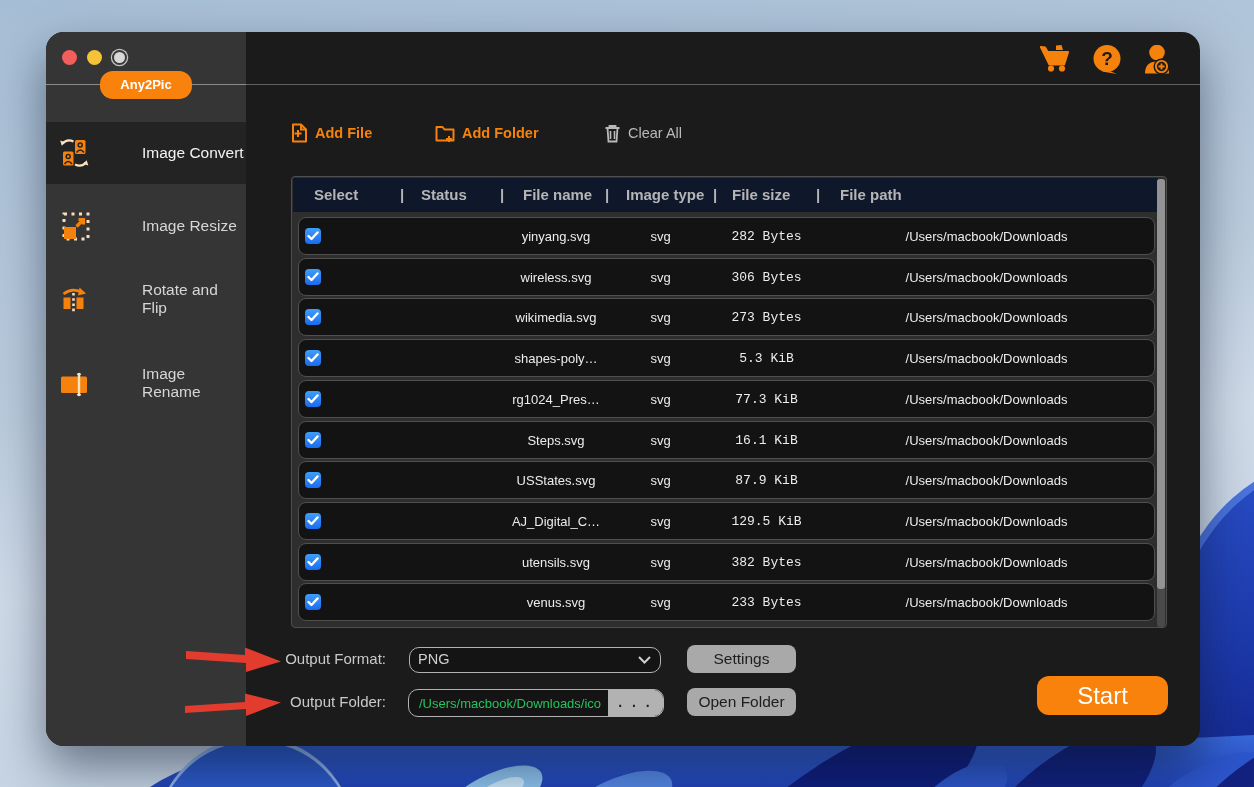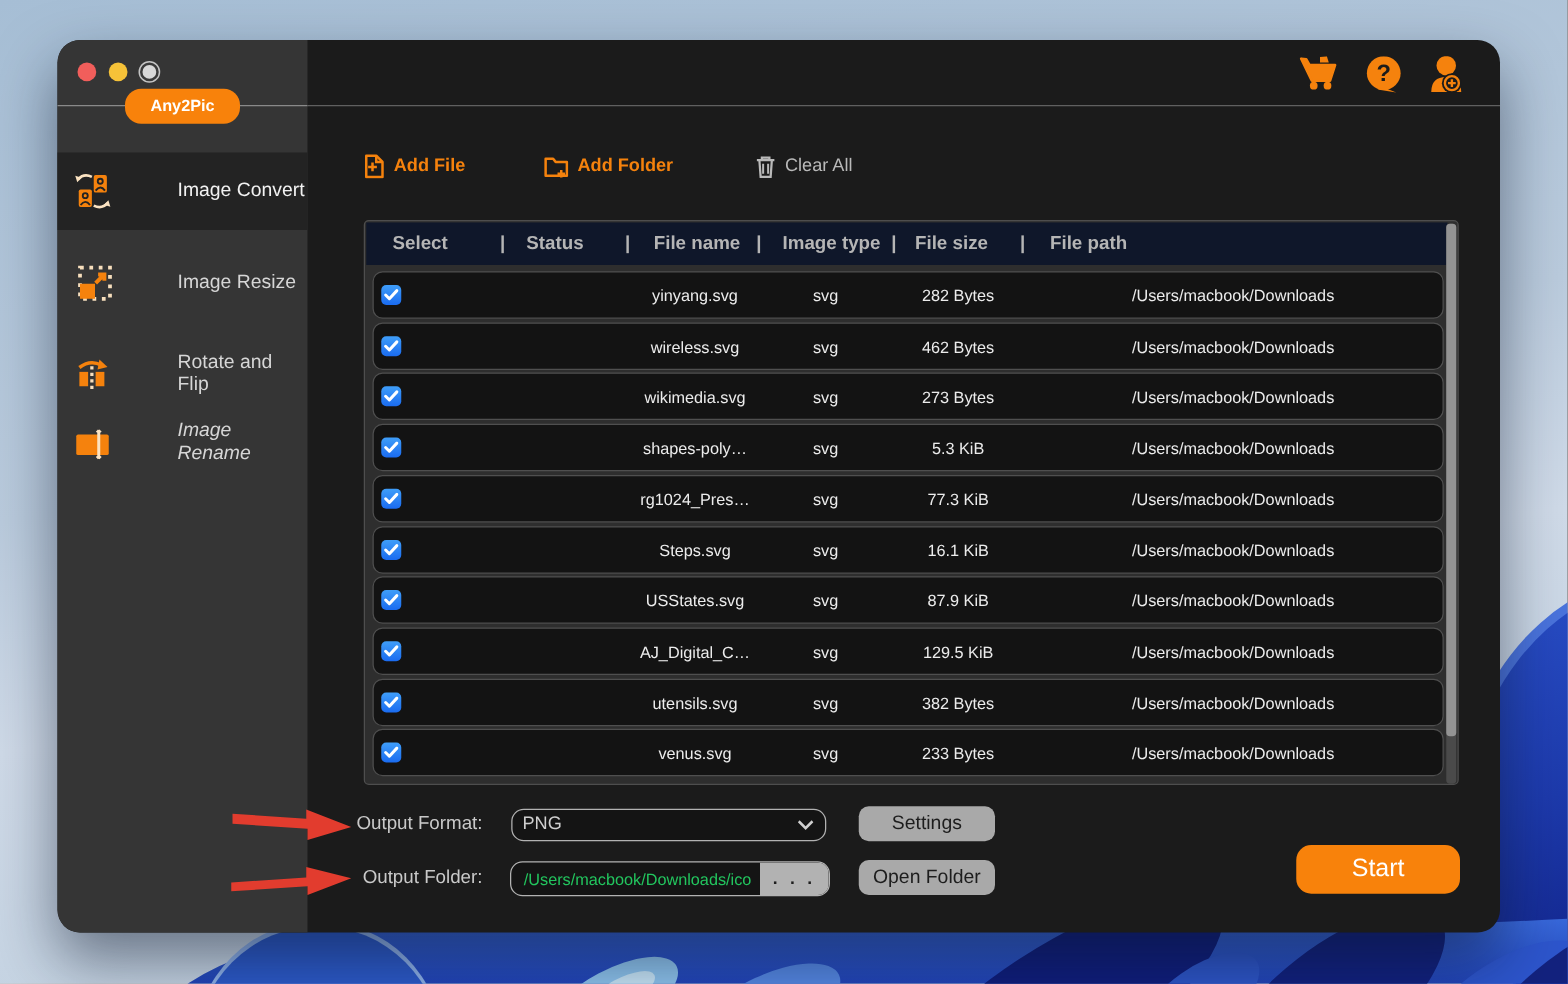--- a/index.html
+++ b/index.html
@@ -17,57 +17,57 @@
   #badge { position:absolute; left:54px; top:39px; width:92px; height:28px; background:#f8820b;
            border-radius:13px; color:#fff; font-size:13px; font-weight:bold; text-align:center;
            line-height:28px; z-index:3; }
   .sitem { position:absolute; left:0; width:200px; height:62px; }
   .sitem .ic { position:absolute; left:11px; top:50%; transform:translateY(-50%); }
   .sitem .lab { position:absolute; left:61px; top:50%; transform:translateY(-50%);
                 color:#d6d6d6; font-size:15.5px;margin-left:35px; }
   #it1 { top:90px; background:#232323; } #it1 .lab { color:#f2f2f2; }
   #it2 { top:163px; }
   #it3 { top:236px; }
-  #it4 { top:291px;font-style:italic; }
+  #it4 { top:320px; }
   #main { position:absolute; left:200px; top:0; width:954px; height:714px; }
   .tbtn { position:absolute; top:87px; height:28px; display:flex; align-items:center; gap:7px;
           color:#f5820d; font-size:14.5px; font-weight:600; }
   #clearall { color:#b9b9b9; }
   
   #tablebox { position:absolute; left:45px; top:144px; width:876px; height:452px;
               background:#2e2e2e; border:1px solid #4e4e4e; border-radius:4px; }
   #thead { position:absolute; left:1px; top:1px; width:865px; height:34px; background:#0f172a;
            color:#b5b5b5; font-size:15px; font-weight:bold; }
   #thead span { position:absolute; top:8px; }
   #scroll { position:absolute; right:1px; top:2px; width:8px; height:448px; background:#4a4a4a; border-radius:3px; }
   #thumb { position:absolute; left:0; top:0; width:8px; height:410px; background:#939393; border-radius:3px; }
   .trow { position:absolute; left:6px; width:857px; height:38px; background:#131313; border-radius:8px; border:1px solid #4f4f4f;
           color:#ececec; font-size:13px; }
   .trow .cb { position:absolute; left:6px; top:10px; width:16px; height:16px; border-radius:4px;
               background:linear-gradient(#3f9ef9,#1a6bf0); }
   .trow .cb svg { position:absolute; left:2px; top:3px; }
   .trow span { position:absolute; top:11px; text-align:center; }
   .c-name { left:172px; width:170px; }
   .c-type { left:319px; width:85px; }
-  .c-size { left:420px; width:95px; }
+  .c-size { left:420px; width:95px;font-family:Liberation Mono, monospace; }
   .c-path { left:580px; width:215px; }
   
   .blab { position:absolute; color:#c9c9c9; font-size:15px; text-align:right; width:110px; }
   #dd { position:absolute; left:163px; top:615px; width:252px; height:26px; border:1.5px solid #b2b2b2;
         border-radius:10px; background:#141414; color:#cfcfcf; font-size:14.5px; line-height:23px; }
   #dd span { margin-left:8px; }
   #settings, #openfolder { position:absolute; left:441px; width:109px; height:28px; background:#a9a9a9;
         border-radius:8px; color:#1d1d1d; font-size:15.5px; text-align:center; line-height:28px; }
   #foldergrp { position:absolute; left:162px; top:657px; width:256px; height:28px; border:1.5px solid #b2b2b2;
         border-radius:10px; background:#141414; overflow:hidden; }
   #foldergrp .txt { position:absolute; left:10px; top:6px; color:#22c55e; font-size:13px; white-space:nowrap; }
   #foldergrp .dots { position:absolute; right:0; top:0; width:55px; height:26px; background:#b2b2b2;
         color:#1d1d1d; font-size:14px; font-weight:bold; text-align:center; line-height:24px; letter-spacing:3px; }
   #start { position:absolute; left:791px; top:644px; width:131px; height:39px; background:#f8820b;
-        border-radius:12px; color:#fff; font-size:20px; text-align:center; line-height:39px; }
+        border-radius:12px; color:#fff; font-size:24px; text-align:center; line-height:39px; }
   #arrows { position:absolute; left:0; top:0; width:1254px; height:787px; z-index:5; pointer-events:none; }
 </style>
 </head>
 <body>
 <svg id="wall" viewBox="0 0 1254 787" preserveAspectRatio="none">
   <defs>
     <linearGradient id="sky" x1="0" y1="0" x2="0.25" y2="1">
       <stop offset="0" stop-color="#a6bed5"></stop>
       <stop offset="0.5" stop-color="#bacbdd"></stop>
       <stop offset="0.72" stop-color="#cfdae8"></stop>
@@ -220,21 +220,21 @@
           <span class="c-path">/Users/macbook/Downloads</span>
       </div>
       <div class="trow" style="top:80.7px">
         <div class="cb">
             <svg width="12" height="10" viewBox="0 0 12 10">
               <path d="M1.5 5 L4.5 8 L10.5 1.5" fill="none" stroke="#fff" stroke-width="2.4" stroke-linecap="round" stroke-linejoin="round"></path>
             </svg>
           </div>
         <span class="c-name">wireless.svg</span>
           <span class="c-type">svg</span>
-          <span class="c-size">462 Bytes</span>
+          <span class="c-size">306 Bytes</span>
           <span class="c-path">/Users/macbook/Downloads</span>
       </div>
       <div class="trow" style="top:121.4px">
         <div class="cb">
             <svg width="12" height="10" viewBox="0 0 12 10">
               <path d="M1.5 5 L4.5 8 L10.5 1.5" fill="none" stroke="#fff" stroke-width="2.4" stroke-linecap="round" stroke-linejoin="round"></path>
             </svg>
           </div>
         <span class="c-name">wikimedia.svg</span>
           <span class="c-type">svg</span>

